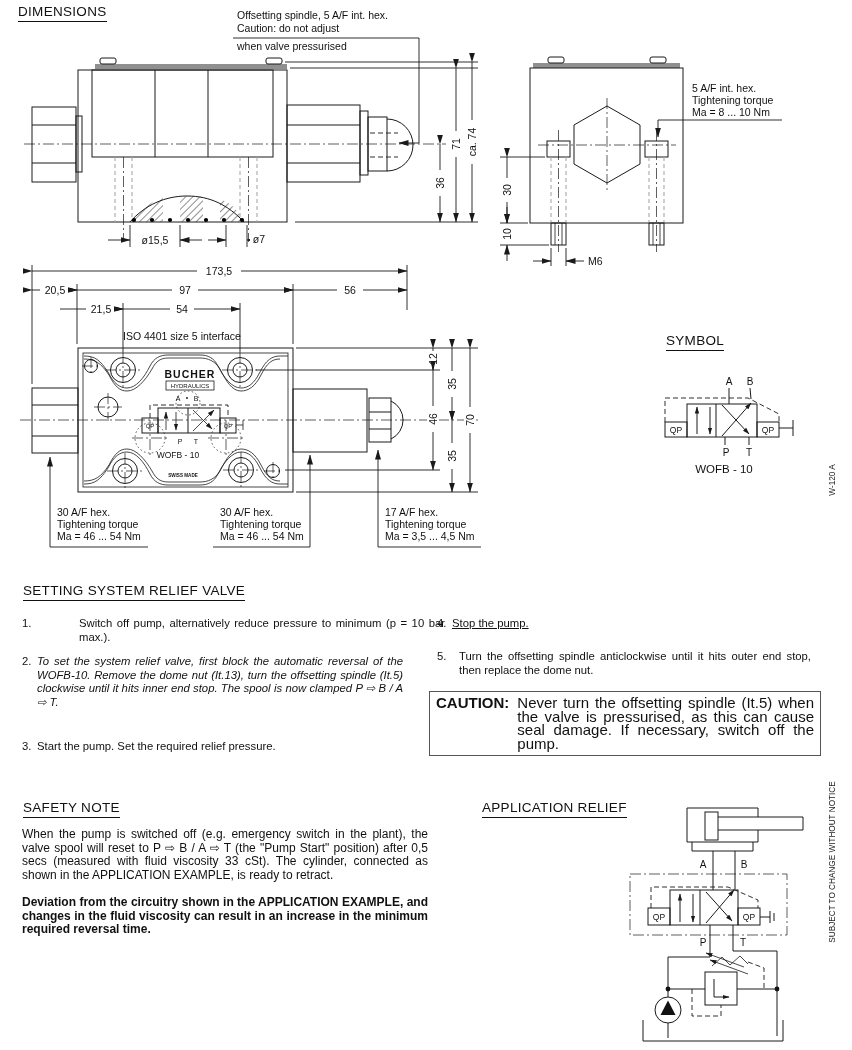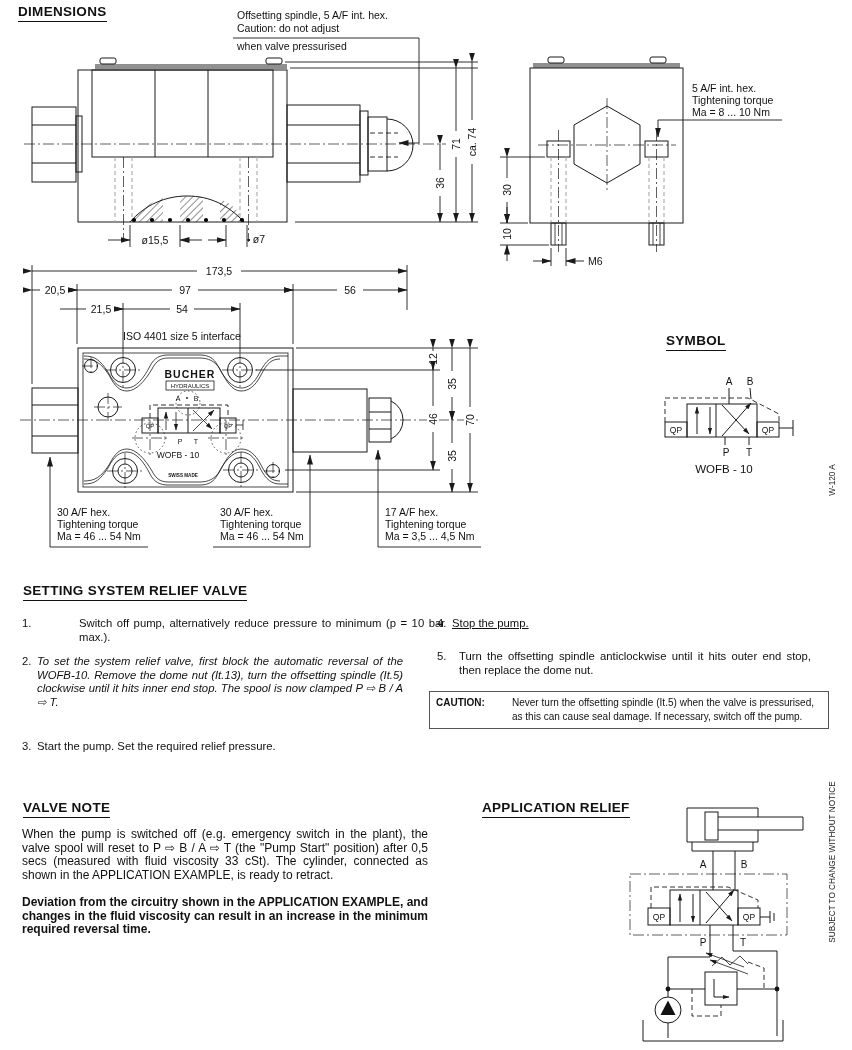--- a/index.html
+++ b/index.html
@@ -1,26 +1,26 @@
 <!DOCTYPE html>
 <html><head>
 <meta charset="utf-8">
 <style>
   html,body{margin:0;padding:0;background:#fff;}
   #page{position:relative;width:852px;height:1050px;background:#fff;overflow:hidden;
         font-family:"Liberation Sans",sans-serif;color:#111;}
   #art{position:absolute;left:0;top:0;z-index:1;}
-  .hd{position:absolute;z-index:2;font-size:13.5px;font-weight:bold;letter-spacing:.3px;
+  .hd{position:absolute;z-index:2;font-size:13.5px;font-weight:normal;letter-spacing:.3px;
       border-bottom:1.5px solid #111;padding-bottom:2px;white-space:nowrap;}
   .step{position:absolute;z-index:2;display:flex;font-size:11.3px;line-height:13.6px;}
   .step .num{width:15px;flex:0 0 15px;}
   .step .txt{text-align:justify;}
   .para{position:absolute;z-index:2;font-size:12px;line-height:13.6px;text-align:justify;}
-  #caution{position:absolute;z-index:2;display:flex;gap:16px;border:1.5px solid #555;
-           padding:4px 14px 5px 6px;font-size:10px;line-height:13.6px;background:#fff;}
+  #caution{position:absolute;z-index:2;display:flex;gap:8px;border:1.5px solid #555;
+           padding:4px 6px 5px 6px;font-size:15px;line-height:13.6px;background:#fff;}
   #caution .clab{font-weight:bold;flex:0 0 60px;}
   #caution .ctxt{text-align:justify;}
   
   .ln{stroke:#1a1a1a;stroke-width:1;fill:none;}
   .lnthin{stroke:#1a1a1a;stroke-width:.8;fill:none;}
   .dim{stroke:#1a1a1a;stroke-width:.9;fill:none;}
   .cl{stroke:#1a1a1a;stroke-width:.7;stroke-dasharray:11 3 2 3;fill:none;}
   .dash{stroke:#1a1a1a;stroke-width:.9;stroke-dasharray:5 3;fill:none;}
   .dashg{stroke:#a8a8a8;stroke-width:1.1;stroke-dasharray:4 3;fill:none;}
   .dotc{stroke:#4a4a4a;stroke-width:.9;stroke-dasharray:1.6 2.4;fill:none;}
@@ -431,18 +431,18 @@
   <div class="step" style="left:437px;top:650px;">
     <span class="num">5.</span>
     <div class="txt" style="width:352px;margin-left:7px;">Turn the offsetting spindle anticlockwise until it hits outer end stop, then replace the dome nut.</div>
   </div>
 
   <div id="caution" style="left:429px;top:691px;width:378px;">
     <span class="clab">CAUTION:</span>
     <div class="ctxt">Never turn the offsetting spindle (It.5) when the valve is pressurised, as this can cause seal damage. If necessary, switch off the pump.</div>
   </div>
 
-  <div class="hd" style="left:23px;top:800px;">VALVE NOTE</div>
+  <div class="hd" style="left:23px;top:800px;">SAFETY NOTE</div>
   <div class="para" style="left:22px;top:828px;width:406px;">When the pump is switched off (e.g. emergency switch in the plant), the valve spool will reset to P ⇨ B / A ⇨ T (the "Pump Start" position) after 0,5 secs (measured with fluid viscosity 33 cSt). The cylinder, connected as shown in the APPLICATION EXAMPLE, is ready to retract.</div>
   <div class="para" style="left:22px;top:896px;width:406px;font-weight:bold;">Deviation from the circuitry shown in the APPLICATION EXAMPLE, and changes in the fluid viscosity can result in an increase in the minimum required reversal time.</div>
 
   <div class="hd" style="left:482px;top:800px;">APPLICATION RELIEF</div>
 </div>
 
 </body></html>

